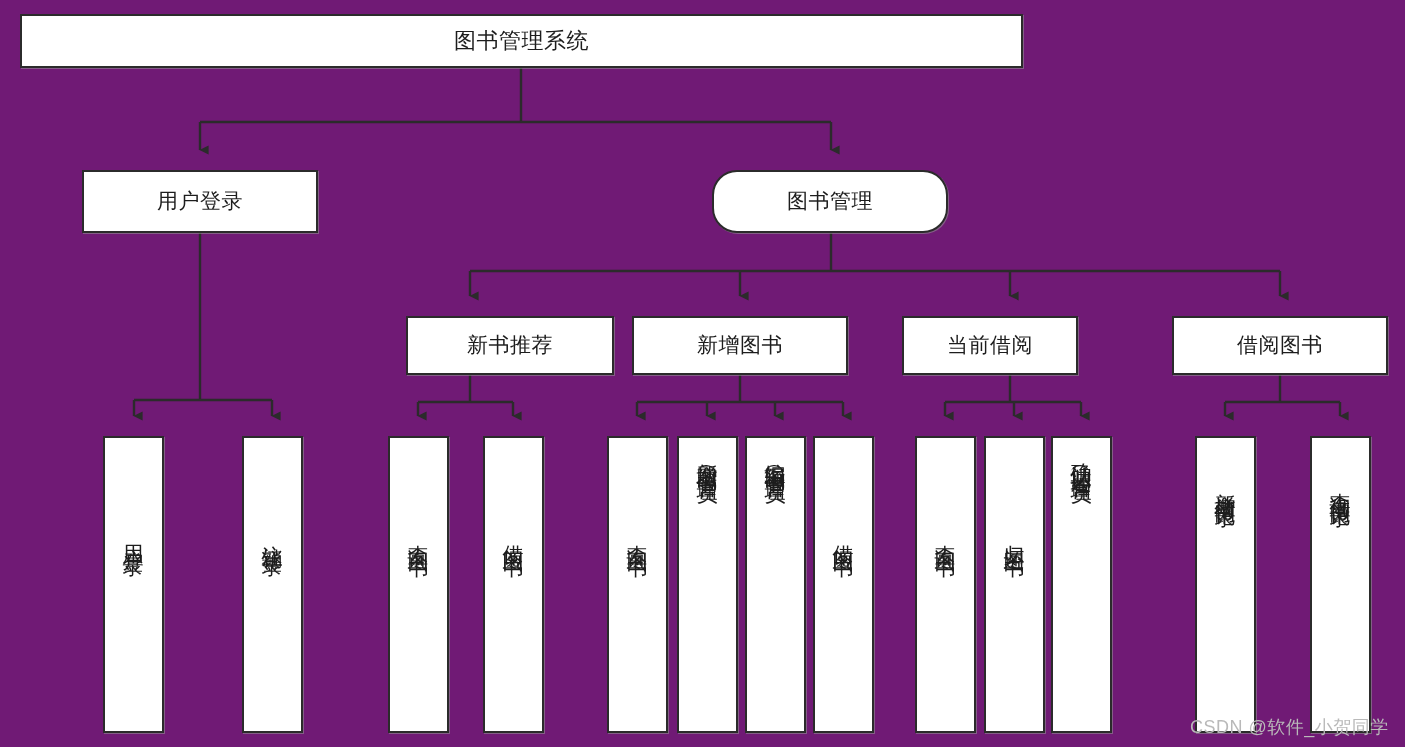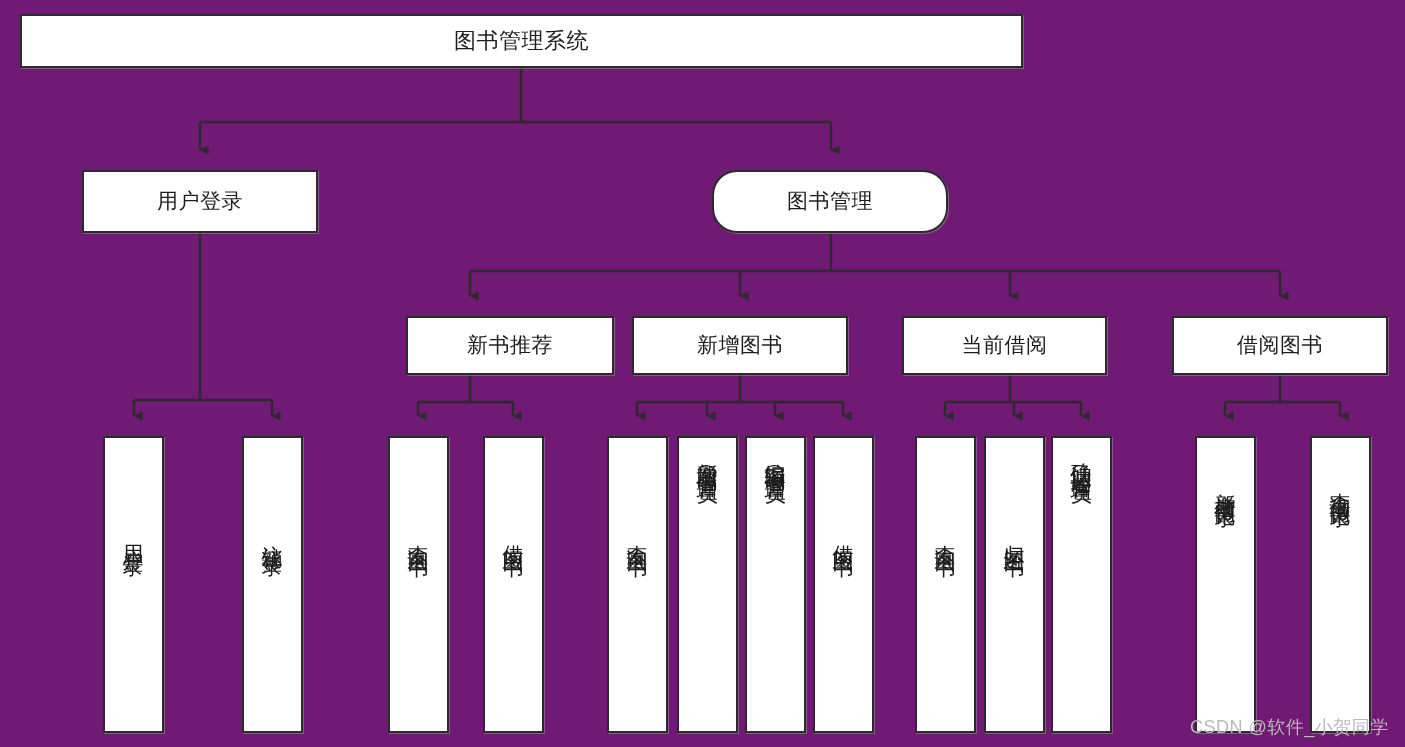--- a/index.html
+++ b/index.html
@@ -137,21 +137,21 @@
   </div>
 
   <div class="node h" style="left:362px;top:316px;width:208px;height:59px;margin-left:44px;">
     <span class="label">新书推荐</span>
   </div>
 
   <div class="node h" style="left:632px;top:316px;width:216px;height:59px;">
     <span class="label">新增图书</span>
   </div>
 
-  <div class="node h" style="left:902px;top:316px;width:205px;height:59px;">
+  <div class="node h" style="left:902px;top:316px;width:176px;height:59px;">
     <span class="label">当前借阅</span>
   </div>
 
   <div class="node h" style="left:1172px;top:316px;width:216px;height:59px;">
     <span class="label">借阅图书</span>
   </div>
 
   <div class="node v" style="left:103px;top:436px;width:61px;height:297px;">
     <span class="label" style="margin-top:84px;">用户登录</span>
   </div>

